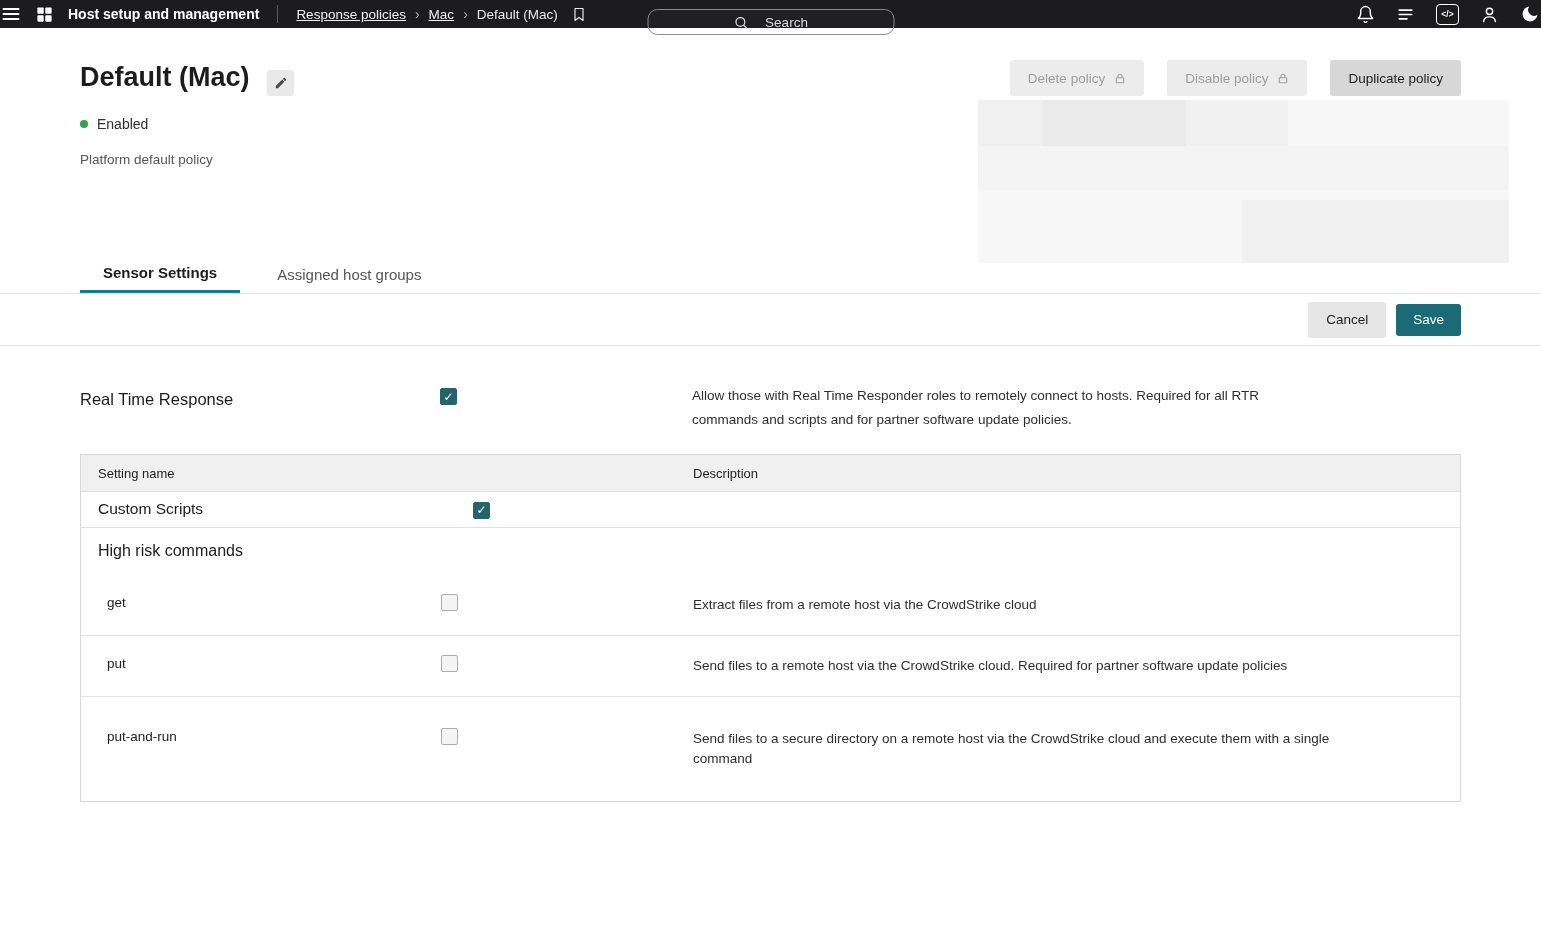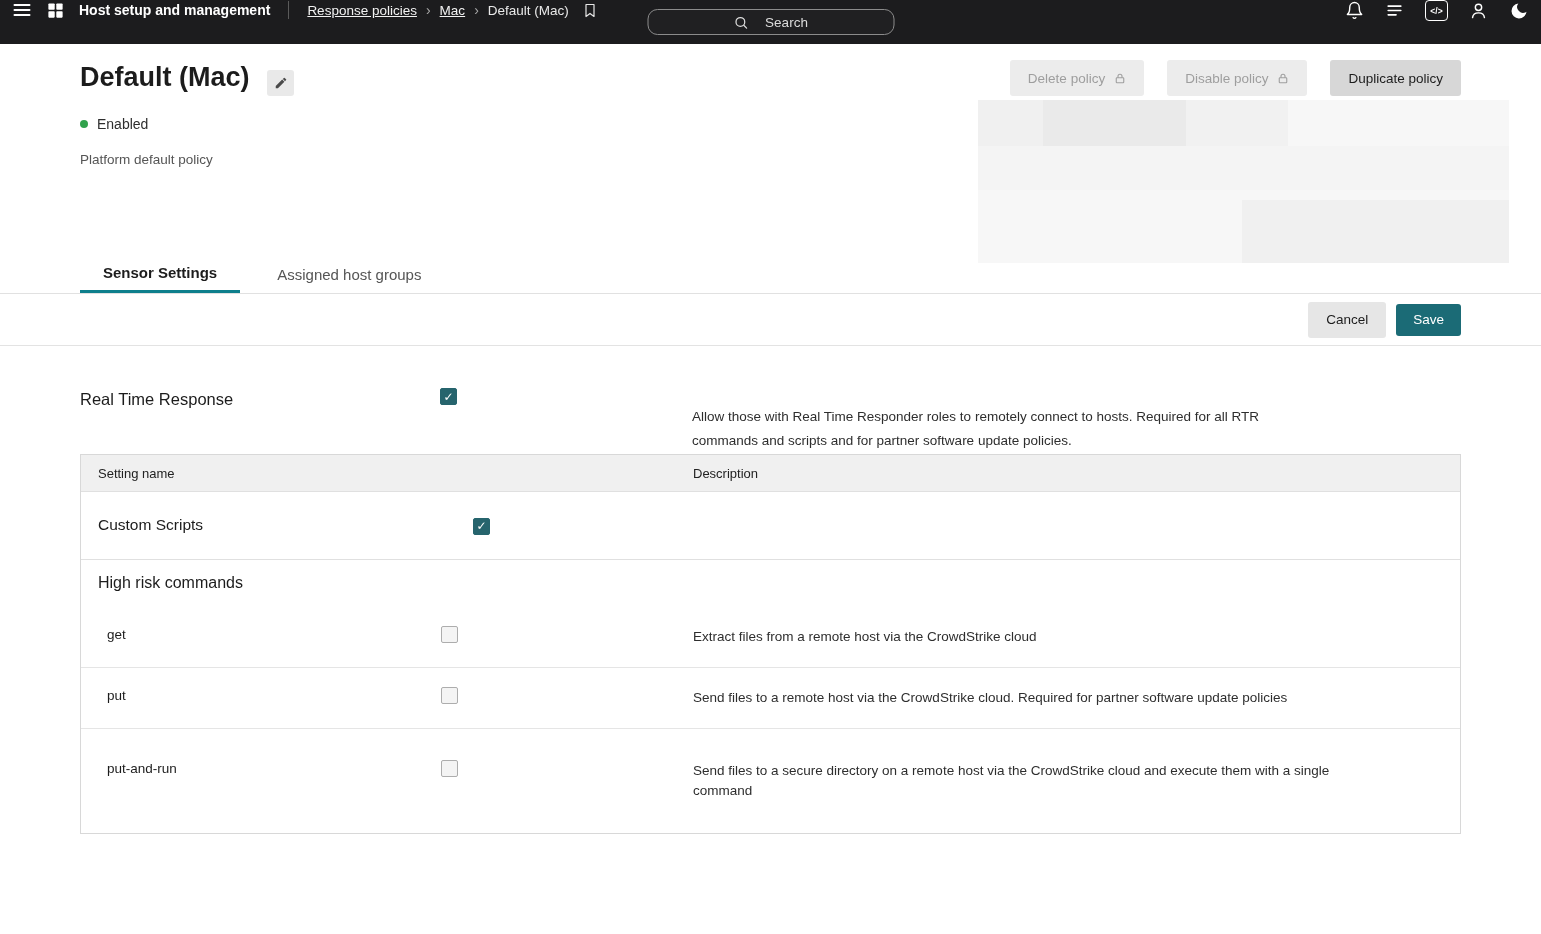--- a/index.html
+++ b/index.html
@@ -8,22 +8,22 @@
     --save-button:#1b6b76;
     --checkbox-checked:#26646d;
     --status-green:#31a24c;
   }
   *{box-sizing:border-box;margin:0;padding:0;}
   body{margin:0;background:#fff;}
   .page{position:relative;width:1541px;height:934px;overflow:hidden;background:#fff;
         font-family:"Liberation Sans","DejaVu Sans",sans-serif;color:#1e1e1e;}
 
   
-  .topbar{position:absolute;top:0;left:0;right:0;height:44px;background:var(--topbar-bg);
-          display:flex;align-items:flex-start;padding:0 12px;color:#fff;}
+  .topbar{position:absolute;top:0;left:0;right:0;height:28px;background:var(--topbar-bg);
+          display:flex;align-items:center;padding:0 1px;color:#fff;}
   .icon-btn{display:inline-flex;align-items:center;justify-content:center;cursor:pointer;flex:0 0 auto;}
   .icon-btn svg{display:block;}
   .tb-left{display:flex;align-items:center;gap:14px;}
   .app-title{font-size:14px;font-weight:bold;color:#fff;white-space:nowrap;}
   .vsep{width:1px;height:18px;background:#5a5a5a;margin:0 4px;}
   .crumbs{display:flex;align-items:center;gap:9px;font-size:13.5px;}
   .crumb.link{color:#f2f2f2;text-decoration:underline;cursor:pointer;white-space:nowrap;}
   .crumb.current{color:#e9e9e9;white-space:nowrap;}
   .crumb-sep{color:#a8a8a8;font-size:14px;}
   .searchbox{position:absolute;left:50%;top:9px;transform:translateX(-50%);
@@ -70,30 +70,30 @@
   
   .actionbar{position:absolute;top:294px;left:0;right:0;height:52px;background:#fff;
              border-bottom:1px solid #e3e3e3;display:flex;align-items:center;
              justify-content:flex-end;gap:10px;padding-right:80px;}
 
   
   .content{position:absolute;top:346px;left:0;right:0;}
   .master{position:relative;margin:0 80px;height:108px;}
   .master-label{position:absolute;left:0;top:44px;font-size:16.5px;color:#1c1c1c;}
   .master .checkbox{position:absolute;left:360px;top:43px;}
-  .master-desc{position:absolute;left:612px;top:59px;width:620px;font-size:13.5px;line-height:24px;color:#2e2e2e;}
+  .master-desc{position:absolute;left:612px;top:38px;width:620px;font-size:13.5px;line-height:24px;color:#2e2e2e;}
 
   .stable{margin:0 80px;border:1px solid #d8d8d8;}
   .thead{display:grid;grid-template-columns:360px 252px 1fr;height:36px;background:#f0f0f0;
          align-items:center;font-size:13px;color:#222;}
   .thead .h1{padding-left:17px;}
   .trow{display:grid;grid-template-columns:360px 252px 1fr;align-items:flex-start;background:#fff;}
   .trow + .trow{border-top:1px solid #e5e5e5;}
   .thead + .trow{border-top:1px solid #e0e0e0;}
-  .row-lg{padding:24px 0;gap:32px;}
+  .row-lg{padding:8px 0;gap:32px;}
   .row-md{padding:20px 0;}
   .row-xl{padding:32px 0;}
   .section-row{display:block;padding:14px 0 15px 0;border-top:1px solid #e0e0e0;}
   .section-label{font-size:16px;color:#1c1c1c;padding-left:17px;}
   .cell-label{padding-left:17px;font-size:15.5px;color:#1c1c1c;}
   .cell-label.cmd{padding-left:26px;font-size:13.5px;}
   .cell-desc{font-size:13.5px;line-height:20px;color:#2e2e2e;padding-right:115px;}
 
   
   .checkbox{display:inline-flex;width:17px;height:17px;border-radius:2px;cursor:pointer;

